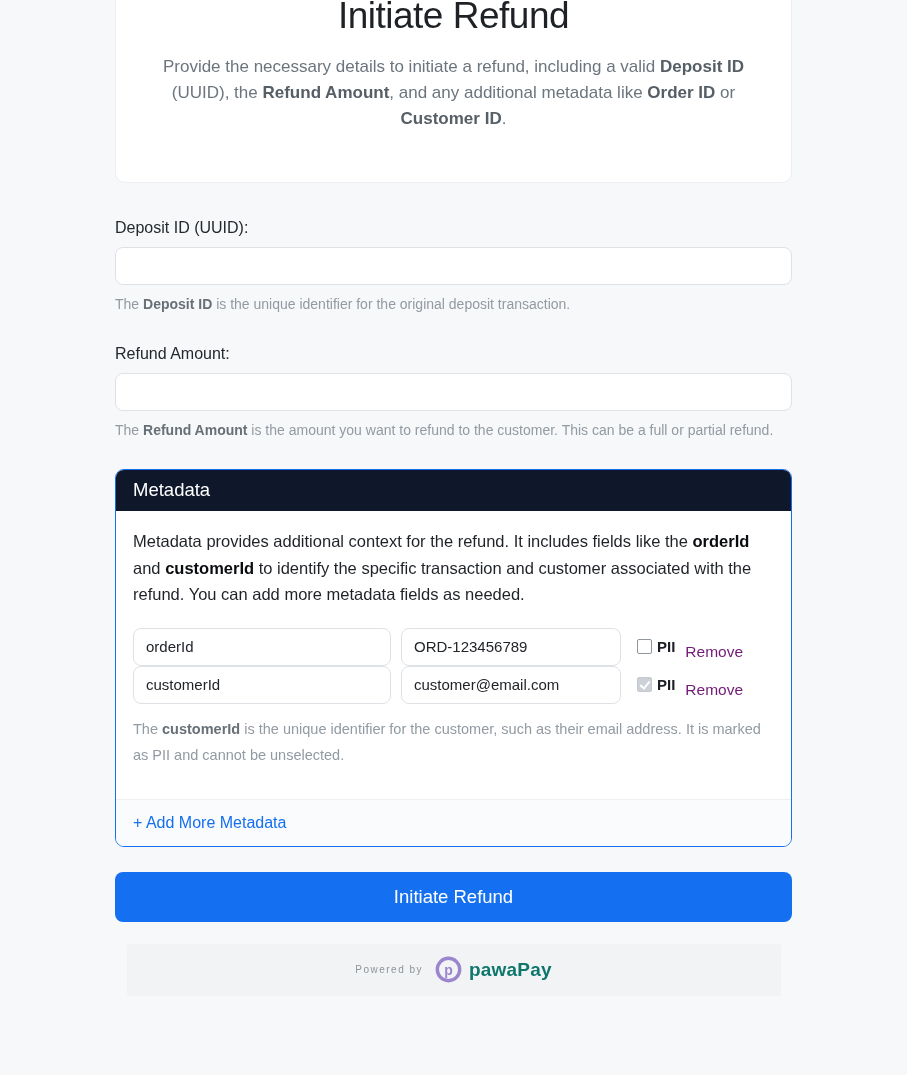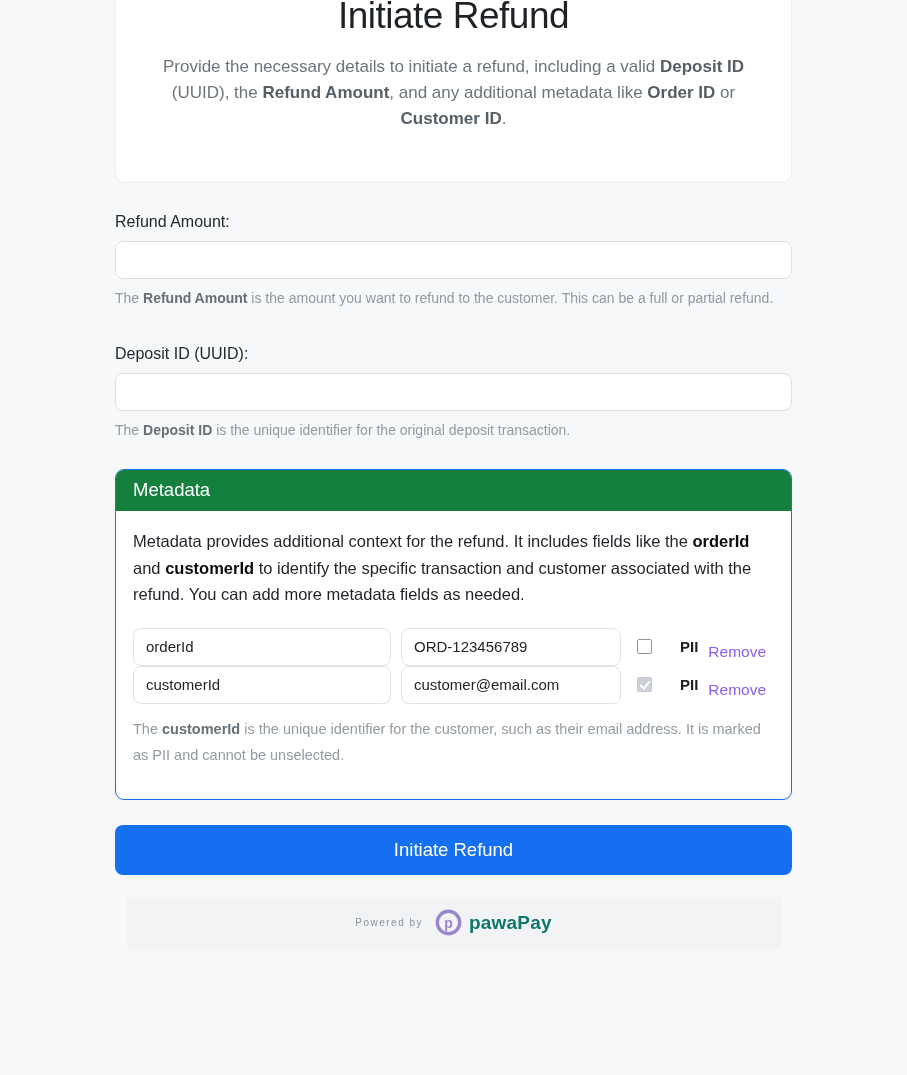--- a/index.html
+++ b/index.html
@@ -67,61 +67,61 @@
 
   
   .metadata-card {
     margin-top: 28px;
     background: #fff;
     border: 1.4px solid #1470f0;
     border-radius: 9px;
     overflow: hidden;
   }
   .metadata-header {
-    background: #15803d;
+    background: #0f172a;
     color: #ffffff;
     font-size: 18.5px;
     padding: 9px 17px 10px 17px;
   }
   .metadata-body { padding: 17px 17px 12px 17px; }
   .meta-desc {
     margin: 0 0 20px 0;
     font-size: 16.5px;
     line-height: 26.5px;
     color: #1f2328;
   }
   .meta-desc strong { color: #0a0d10; }
 
   .meta-row { display: flex; align-items: center; }
   .meta-key   { width: 258px; flex: none; }
   .meta-value { width: 220px; flex: none; margin-left: 10px; }
   .pii-wrap {
     display: inline-flex; align-items: center;
-    margin-left: 16px; position: relative; cursor: pointer; gap: 23px;
+    margin-left: 16px; position: relative; cursor: pointer;
   }
   .pii-wrap input { position: absolute; opacity: 0; width: 0; height: 0; }
   .cbox {
     width: 15px; height: 15px; flex: none;
     border: 1.6px solid #8f979e; border-radius: 2px;
     background: #fff; position: relative; display: inline-block;
   }
   .pii-wrap input:checked + .cbox {
     background: #ccd1d7; border-color: #c4cad0;
   }
   .pii-wrap input:checked + .cbox::after {
     content: ""; position: absolute; left: 4px; top: 0.5px;
     width: 4px; height: 8px;
     border: solid #fdfdfd; border-width: 0 2px 2px 0;
     transform: rotate(40deg);
   }
   .pii-label { font-weight: 700; font-size: 15px; color: #1c2024; margin-left: 5px; }
   .remove-btn {
     background: none; border: none; padding: 0;
     margin-left: 10px; margin-top: 10px;
-    font-family: inherit; font-size: 15.5px; color: #8b5cf6;
+    font-family: inherit; font-size: 15.5px; color: #701a75;
     cursor: pointer;
   }
   .row-help { margin: 12px 0 19px 0; font-size: 14.5px; line-height: 26px; }
 
   .metadata-footer {
     background: #fafbfc;
     border-top: 1px solid #edf0f2;
     padding: 14px 17px;
   }
   .add-link {
@@ -160,29 +160,29 @@
 <body>
 
 <div class="col">
 
   <section class="header-card">
     <h1 class="page-title">Initiate Refund</h1>
     <p class="lead">Provide the necessary details to initiate a refund, including a valid <strong>Deposit ID</strong> (UUID), the <strong>Refund Amount</strong>, and any additional metadata like <strong>Order ID</strong> or <strong>Customer ID</strong>.</p>
   </section>
 
   <div>
+    <label class="field-label">Deposit ID (UUID):</label>
+    <input class="text-input" type="text" value="" style="">
+    <p class="help">The <strong>Deposit ID</strong> is the unique identifier for the original deposit transaction.</p>
+  </div>
+
+  <div>
     <label class="field-label second">Refund Amount:</label>
     <input class="text-input" type="text" value="" style="">
     <p class="help">The <strong>Refund Amount</strong> is the amount you want to refund to the customer. This can be a full or partial refund.</p>
-  </div>
-
-  <div>
-    <label class="field-label">Deposit ID (UUID):</label>
-    <input class="text-input" type="text" value="" style="">
-    <p class="help">The <strong>Deposit ID</strong> is the unique identifier for the original deposit transaction.</p>
   </div>
 
   <section class="metadata-card">
     <div class="metadata-header">
       <span>Metadata</span>
     </div>
 
     <div class="metadata-body">
       <p class="meta-desc">Metadata provides additional context for the refund. It includes fields like the <strong>orderId</strong> and <strong>customerId</strong> to identify the specific transaction and customer associated with the refund. You can add more metadata fields as needed.</p>
 
@@ -203,20 +203,23 @@
         <label class="pii-wrap">
           <input type="checkbox" disabled="" checked="" style="">
           <span class="cbox"></span>
           <span class="pii-label">PII</span>
         </label>
         <button class="remove-btn">Remove</button>
       </div>
       <p class="help row-help">The <strong>customerId</strong> is the unique identifier for the customer, such as their email address. It is marked as PII and cannot be unselected.</p>
     </div>
 
+    <div class="metadata-footer">
+      <a class="add-link">+ Add More Metadata</a>
+    </div>
   </section>
 
   <button class="submit-btn">Initiate Refund</button>
 
   <div class="footer-strip">
     <span class="powered-by">Powered by</span>
     <span class="logo-icon">
       <svg width="27" height="27" viewBox="0 0 27 27" aria-hidden="true">
         <circle cx="13.5" cy="13.5" r="11.2" fill="none" stroke="#9b85cf" stroke-width="3.4"></circle>
         <text x="13.5" y="18.6" text-anchor="middle" font-family="Liberation Sans, sans-serif" font-size="14" font-weight="bold" fill="#9b85cf">p</text>

